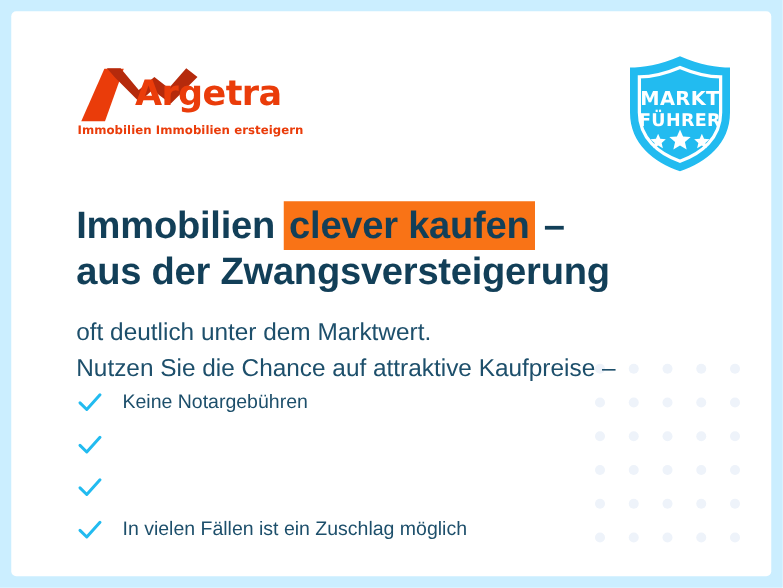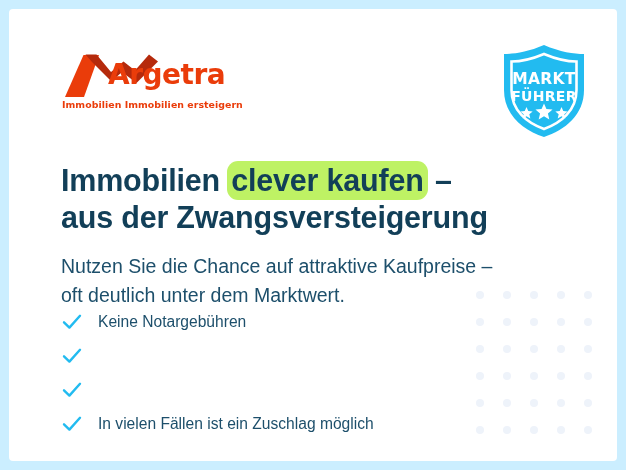--- a/index.html
+++ b/index.html
@@ -110,25 +110,24 @@
     top: 133px;
     width: 480px;
     font-size: 30.5px;
     font-weight: bold;
     color: #123f58;
     line-height: 37px;
     letter-spacing: -0.2px;
   }
   .headline .hl-line { display: block; white-space: nowrap; }
   .headline .hl-mark {
-    background: #bef264;
+    background: #f97316;
     padding: 2px 4px 3px 4px;
     margin: 0 -1px;
     box-decoration-break: clone;
-    border-radius: 11px;
     -webkit-box-decoration-break: clone;
   }
 
   
   .subheadline {
     position: absolute;
     left: 52px;
     top: 223px;
     width: 500px;
     font-size: 19.5px;
@@ -231,22 +230,22 @@
         </g>
       </svg>
     </div>
 
     <h1 class="headline">
       <span class="hl-line"><span>Immobilien </span><span class="hl-mark">clever kaufen</span><span> –</span></span>
       <span class="hl-line">aus der Zwangsversteigerung</span>
     </h1>
 
     <p class="subheadline">
+      <span class="sub-line">oft deutlich unter dem Marktwert.</span>
       <span class="sub-line">Nutzen Sie die Chance auf attraktive Kaufpreise –</span>
-      <span class="sub-line">oft deutlich unter dem Marktwert.</span>
     </p>
 
     <ul class="benefit-list" id="benefit-list">
         <li class="benefit-item">
           <svg class="check-icon" viewBox="0 0 22 22" aria-hidden="true">
             <path d="M3 11.3 L8.4 16.6 L19 4.8" fill="none" stroke="#22bbf0" stroke-width="2.4" stroke-linecap="round" stroke-linejoin="round"></path>
           </svg>
           <span class="benefit-text">Keine Notargebühren</span>
         </li>
         <li class="benefit-item">

